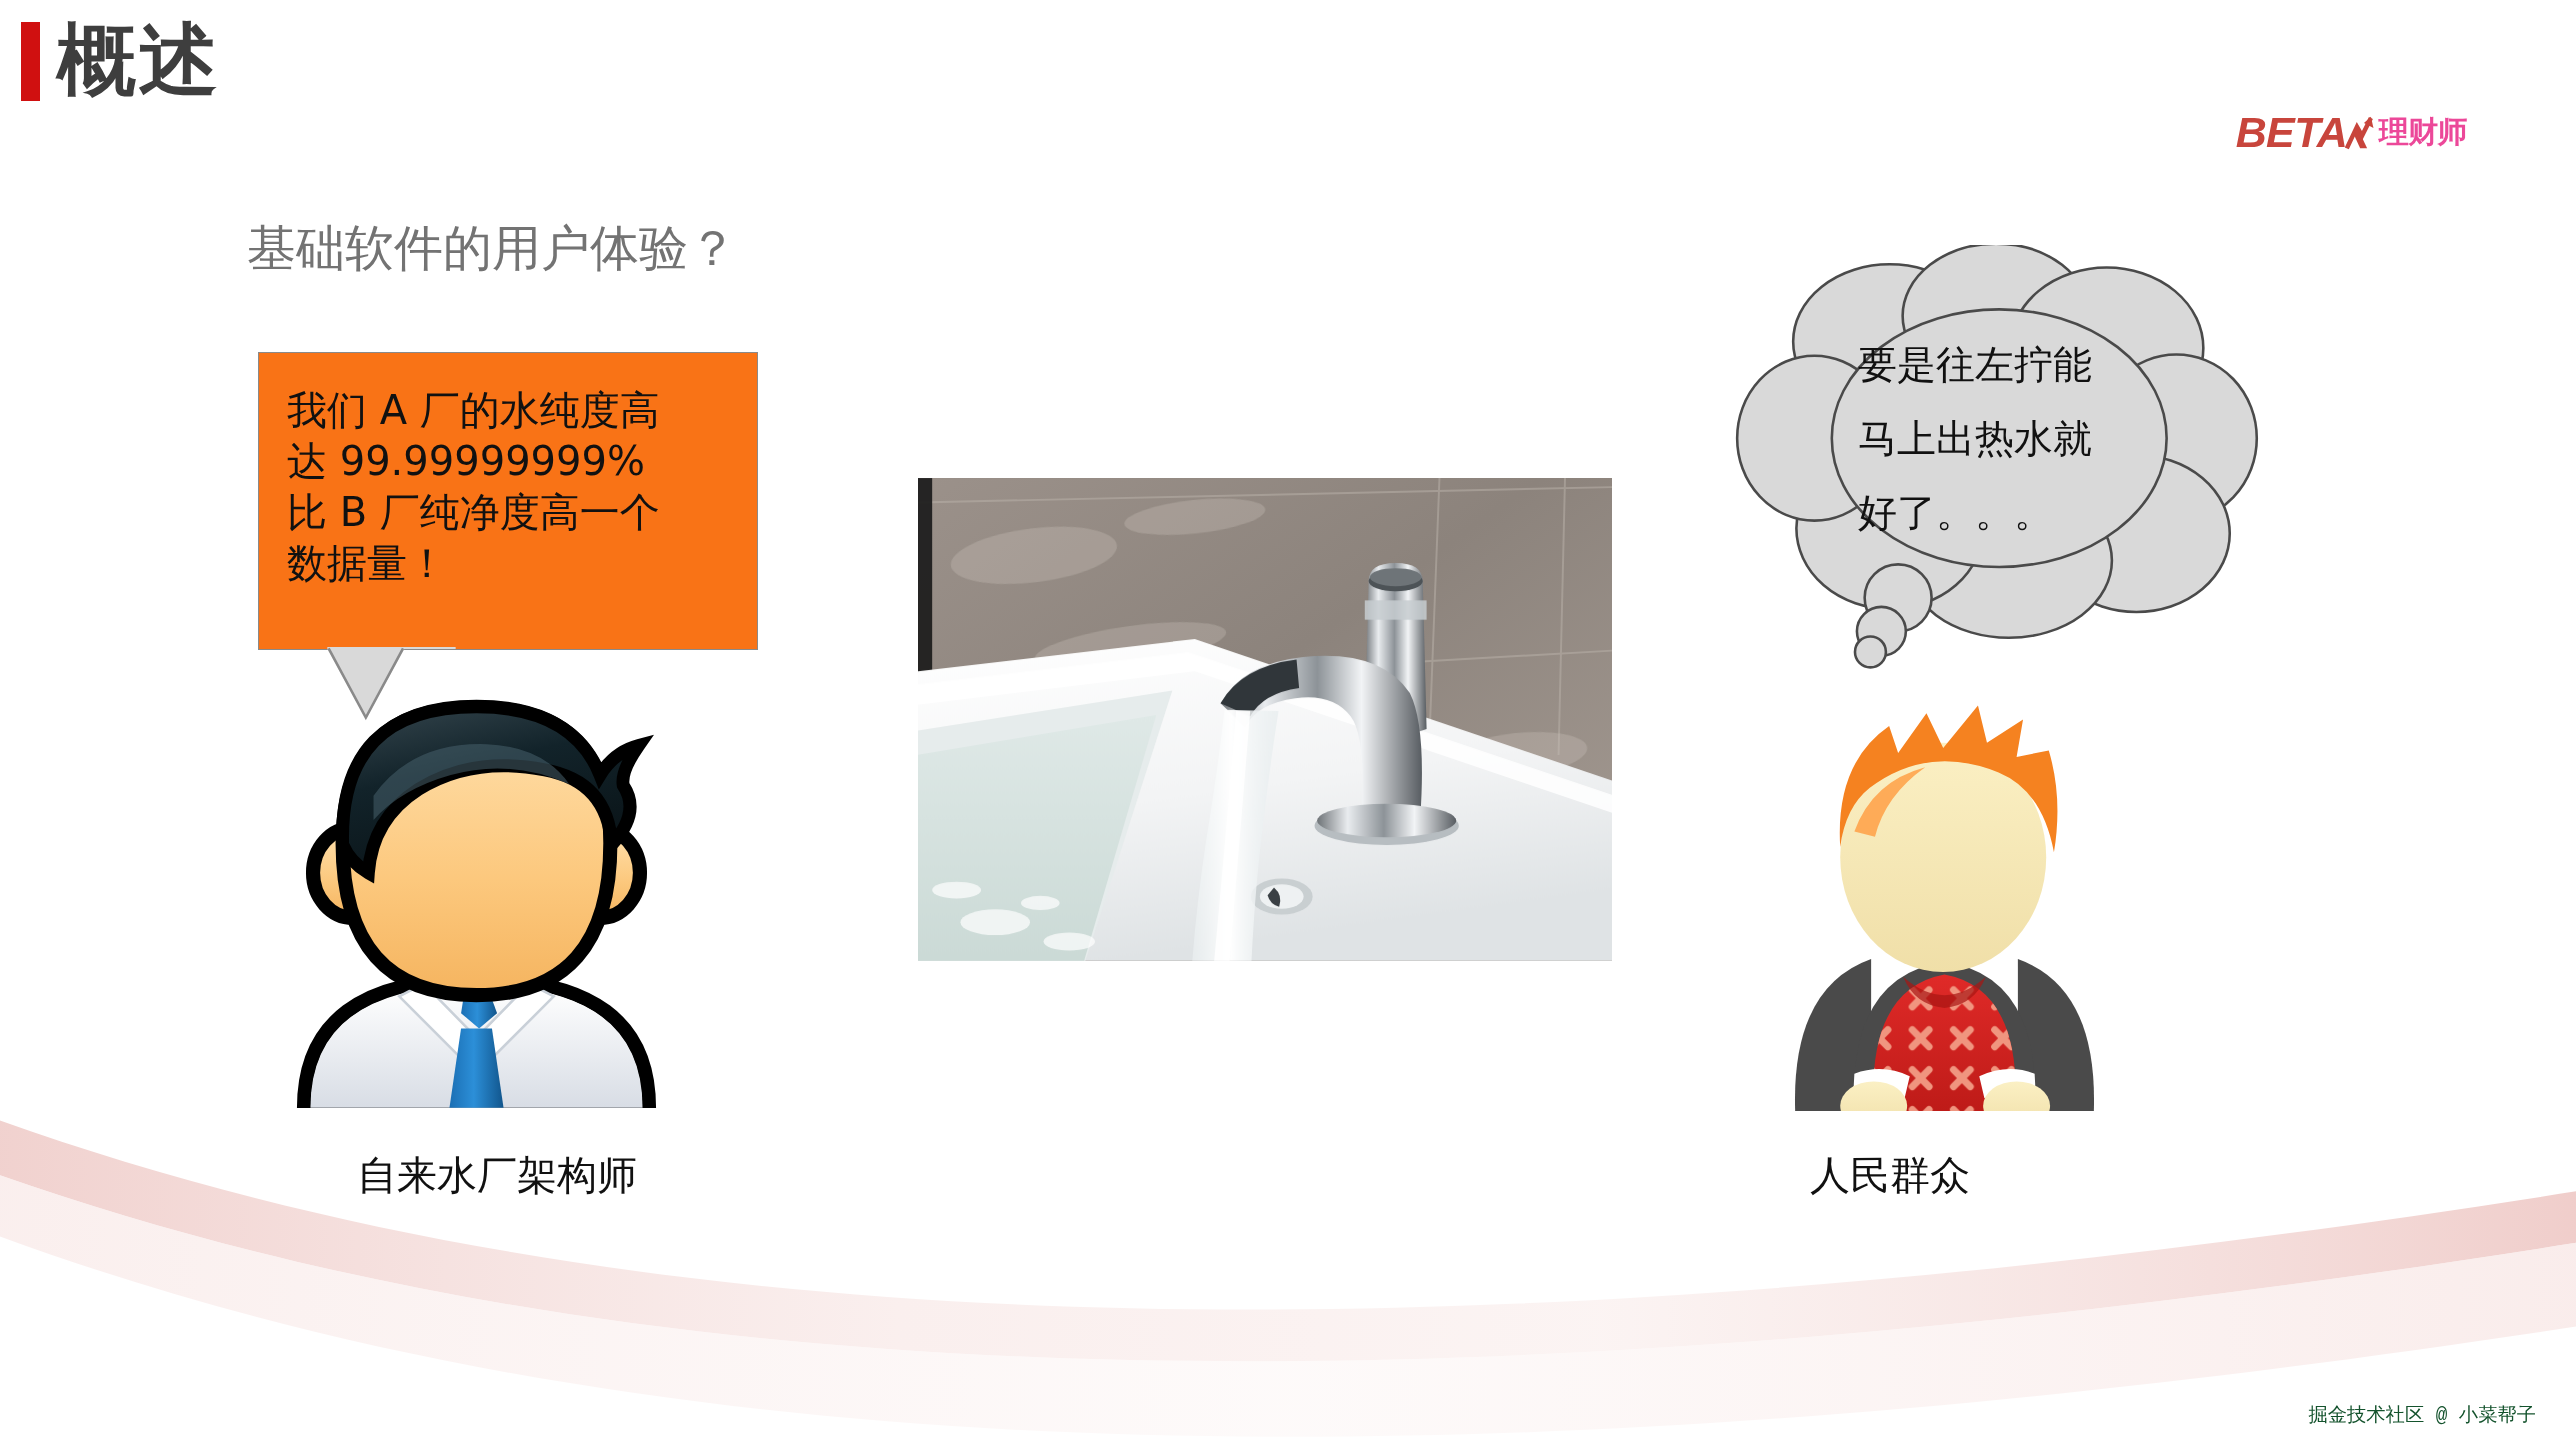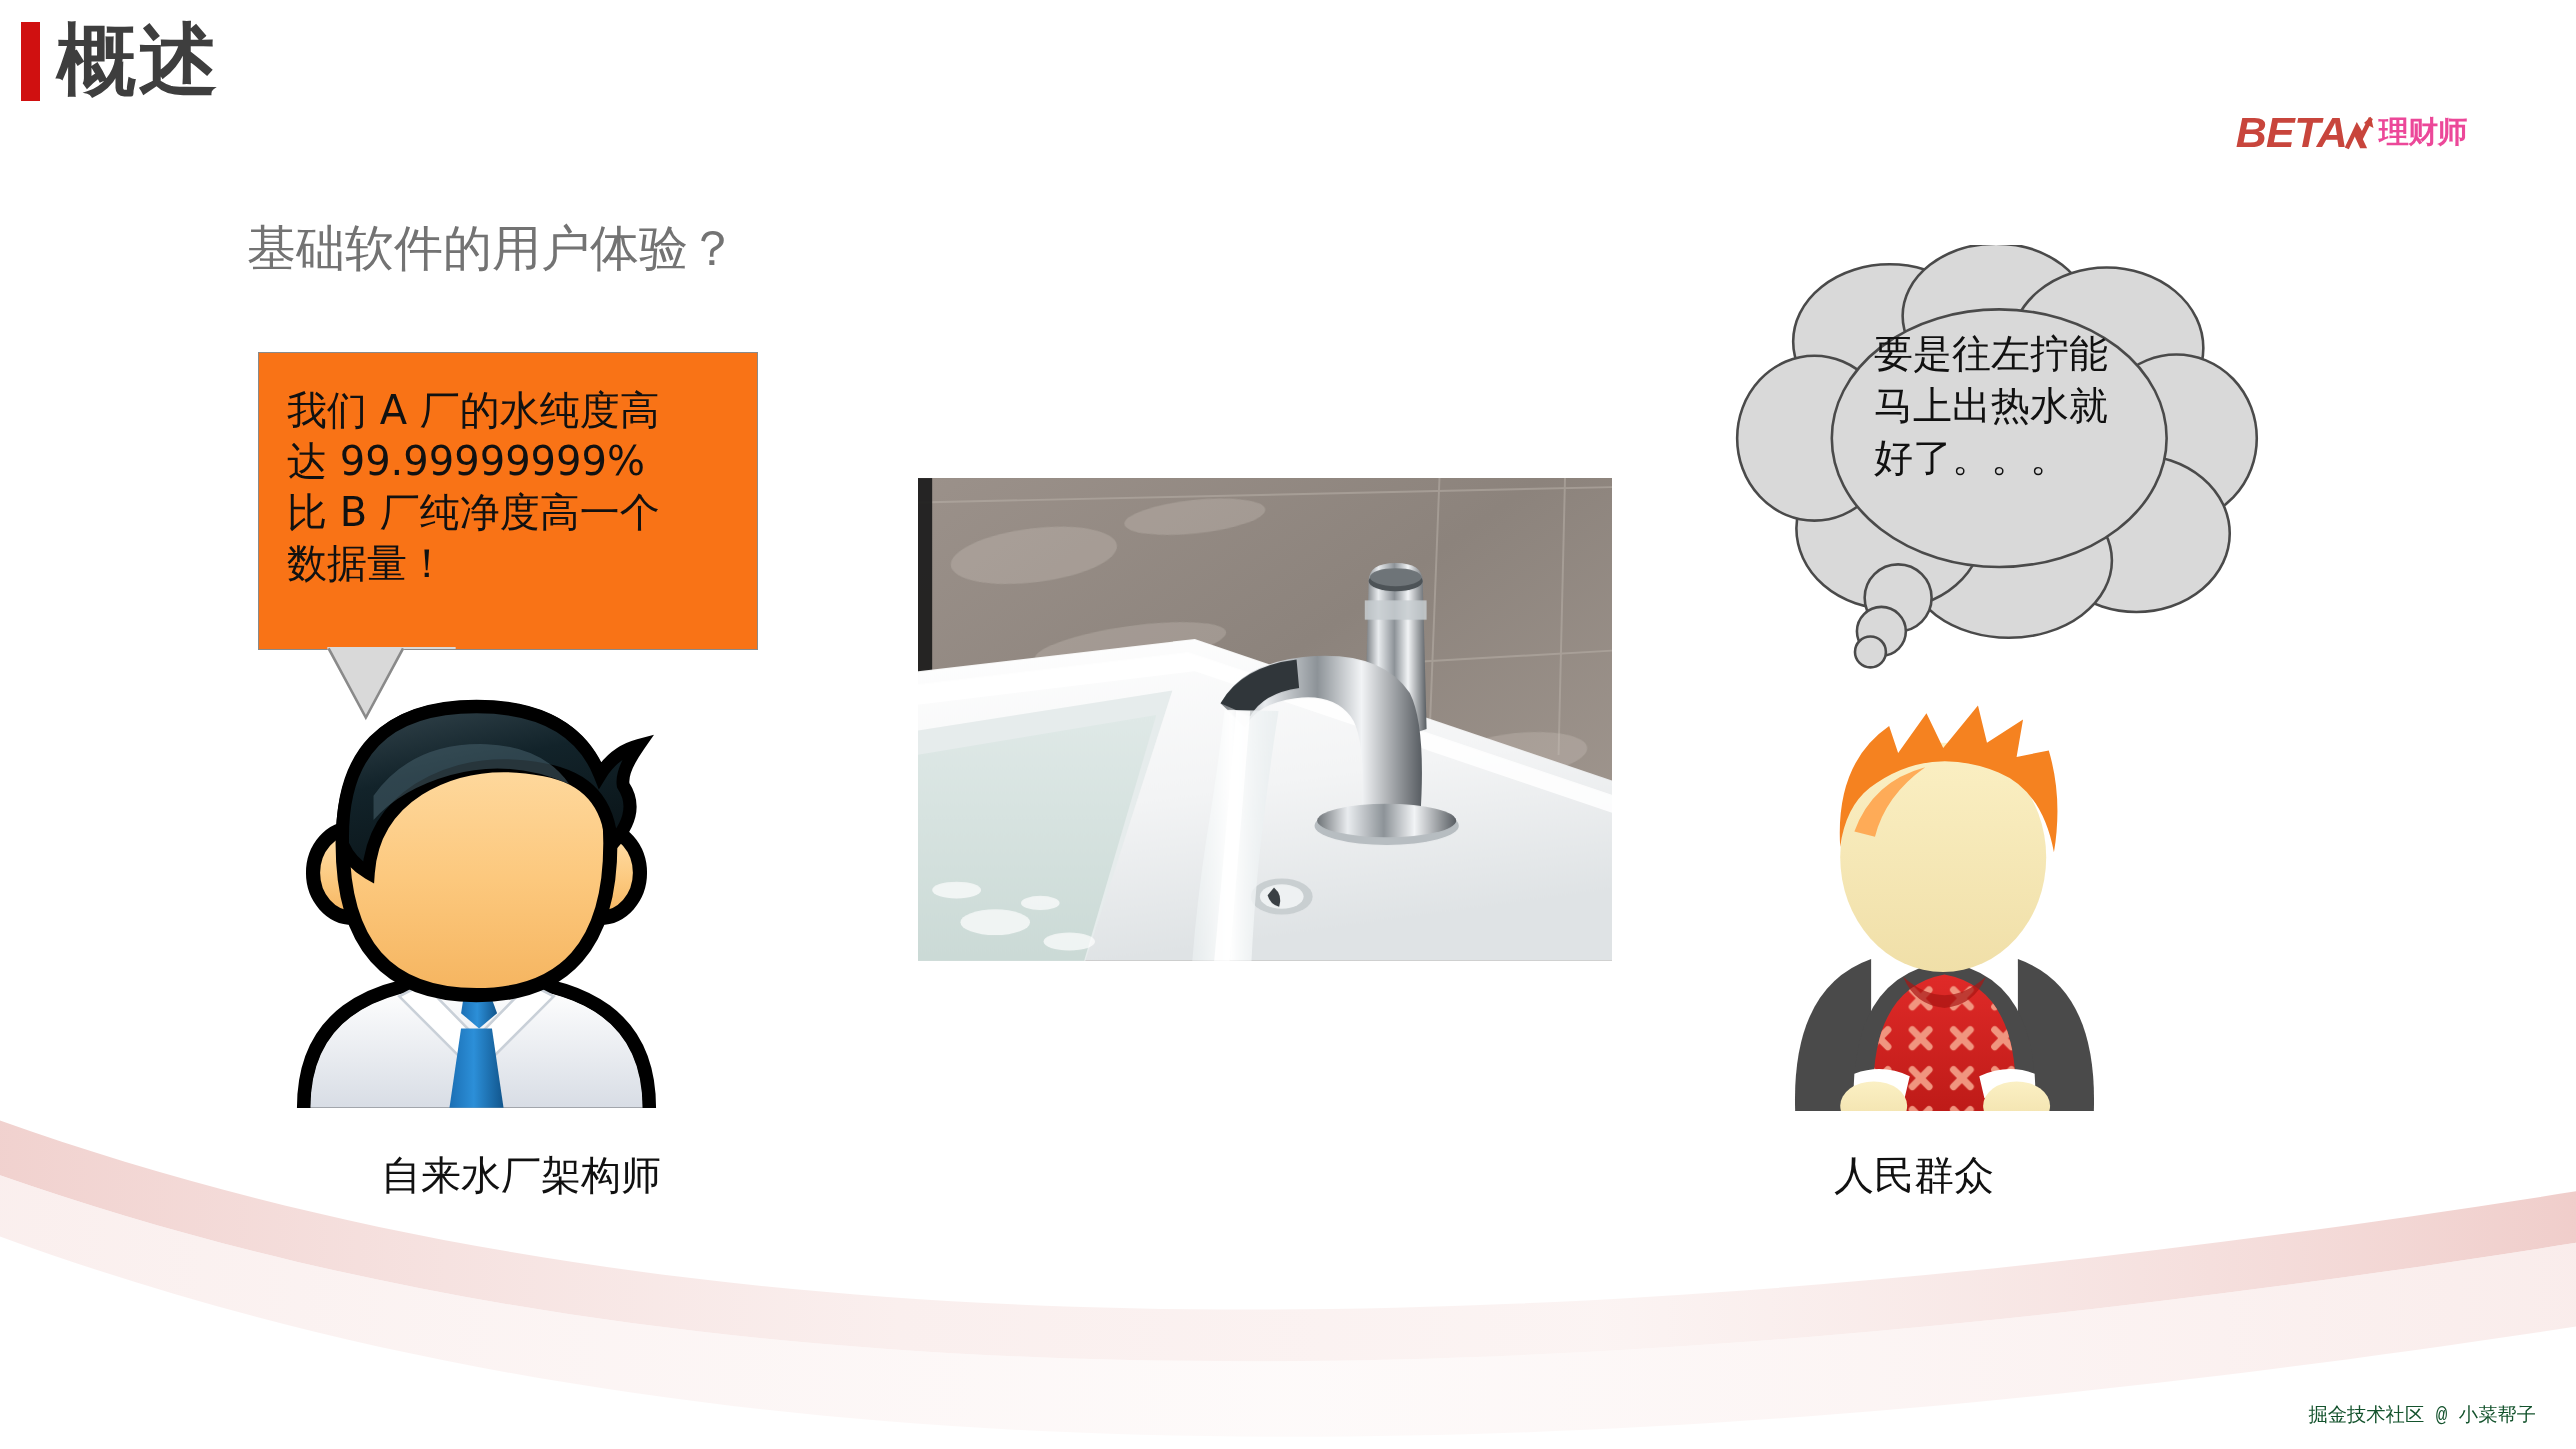--- a/index.html
+++ b/index.html
@@ -53,41 +53,40 @@
     font-size:40px;line-height:51px;color:#111;font-weight:500;
     font-family:"DejaVu Sans","Liberation Sans",sans-serif;
     white-space:pre-line;
   }
   .bubble-tail{position:absolute;left:327px;top:647px;width:129px;height:77px;}
 
   
   .cloud{position:absolute;left:1732px;top:245px;width:528px;height:425px;}
   .cloud-text{
     position:absolute;left:1858px;top:328px;width:303px;
-    font-size:39px;line-height:52px;color:#111;font-weight:500;
+    font-size:39px;line-height:74px;color:#111;font-weight:500;
     font-family:"DejaVu Sans","Liberation Sans",sans-serif;
-    white-space:pre-line;z-index:3;margin-left:16px;
+    white-space:pre-line;z-index:3;
   }
 
   
   .photo{
     position:absolute;left:918px;top:478px;width:694px;height:483px;
     overflow:hidden;background:#8a8078;
   }
   .photo svg{display:block;}
 
   
   .avatar-left{position:absolute;left:277px;top:686px;width:399px;height:422px;}
   .avatar-right{position:absolute;left:1777px;top:699px;width:335px;height:412px;}
 
   
   .caption{
     position:absolute;font-size:40px;color:#111;white-space:nowrap;
     font-family:"DejaVu Sans","Liberation Sans",sans-serif;
-    margin-left:24px;
   }
   .caption-left{left:357px;top:1148px;}
   .caption-right{left:1810px;top:1148px;}
 
   
   .watermark{
     position:absolute;right:40px;bottom:20.6px;
     font-size:19.3px;color:#14532d;white-space:nowrap;
     font-family:Liberation Mono, monospace;
   }

